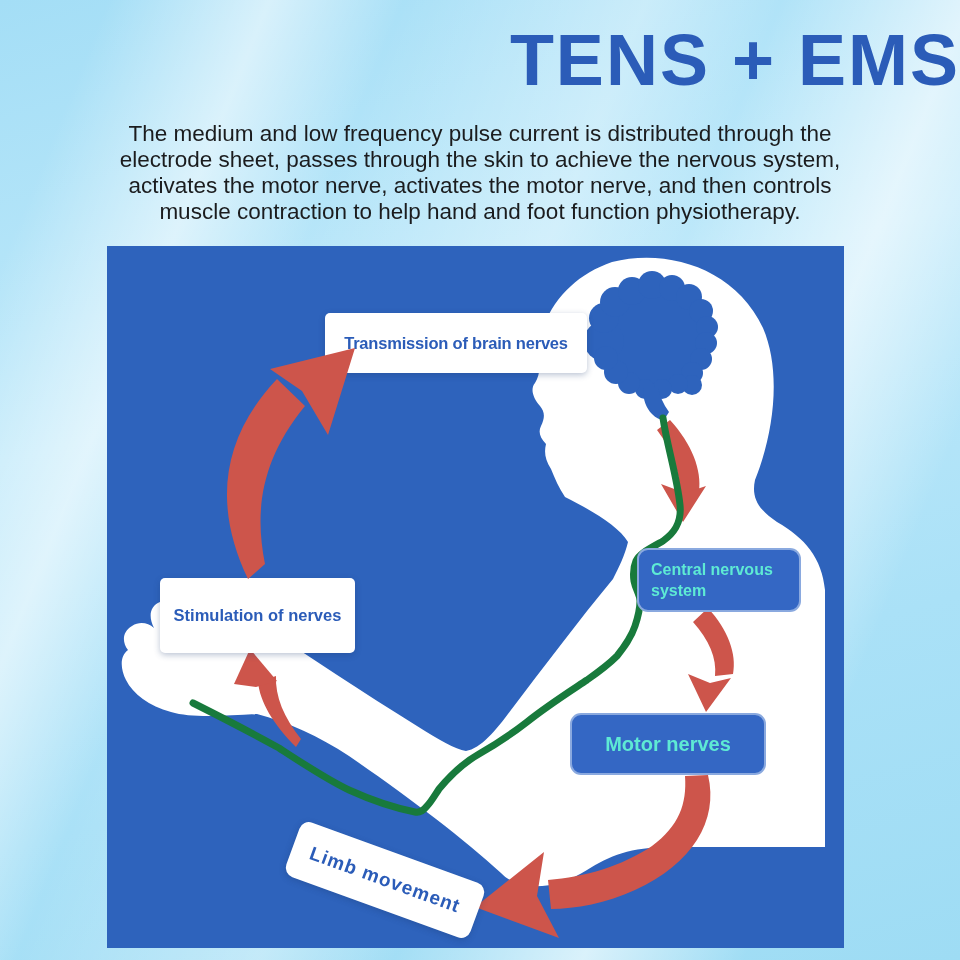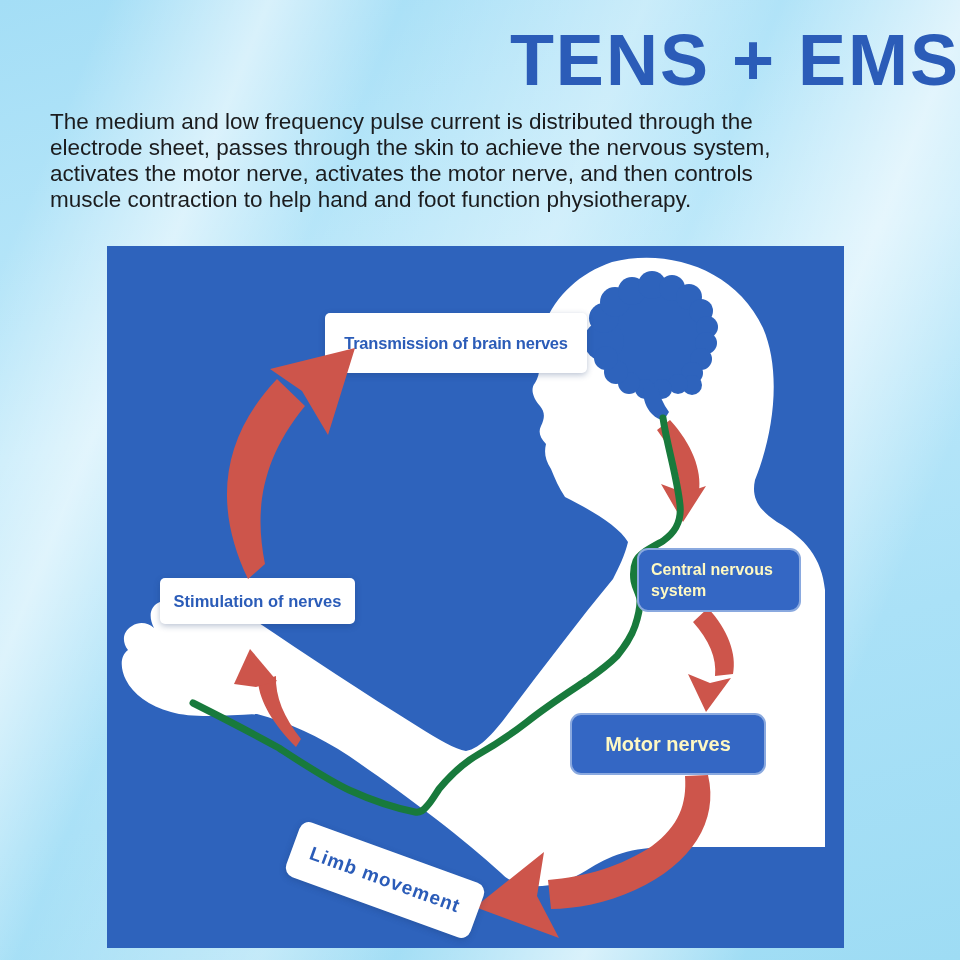--- a/index.html
+++ b/index.html
@@ -12,44 +12,44 @@
         rgba(255,255,255,.35) 48%, rgba(255,255,255,0) 58%,
         rgba(255,255,255,.6) 72%, rgba(255,255,255,0) 84%),
       linear-gradient(165deg, #a4def6 0%, #bfe9fa 38%, #aae1f7 70%, #9edcf4 100%);
   }
   .title {
     position:absolute; top:24px; left:0; right:0; margin:0;
     text-align:right; font-size:72px; font-weight:700; letter-spacing:2px;
     color:#2b5cb8; line-height:1;
   }
   .desc {
-    position:absolute; top:109px; left:50px; right:50px; margin:0;
-    font-size:22.5px; line-height:26px; color:#1b1c1e;
+    position:absolute; top:109px; left:50px; right:50px; margin:12px;
+    text-align:center; font-size:22.5px; line-height:26px; color:#1b1c1e;
     white-space:pre-line;
   }
   .panel {
     position:absolute; left:107px; top:246px; width:737px; height:702px;
     background:#2e63bc;
   }
   svg.scene { position:absolute; left:0; top:0; z-index:1; }
   svg.overlay { position:absolute; left:0; top:0; z-index:5; pointer-events:none; }
   .lbl {
     position:absolute; z-index:3; display:flex; align-items:center; justify-content:center;
     font-weight:700; box-sizing:border-box; text-align:center;
   }
   .lbl.white {
     background:#ffffff; color:#2b5cb8; border-radius:5px;
     box-shadow:0 2px 6px rgba(25,55,110,.30);
   }
   .lbl.blue {
-    background:#3467c4; color:#fef9c3; border-radius:11px;
+    background:#3467c4; color:#5eead4; border-radius:11px;
     border:2px solid rgba(210,224,246,.55);
   }
   #lbl-transmission { left:218px; top:67px;  width:262px; height:60px; font-size:16.5px; letter-spacing:-.2px; }
-  #lbl-stimulation  { left:53px;  top:332px; width:195px; height:46px; font-size:16.5px; }
+  #lbl-stimulation  { left:53px;  top:332px; width:195px; height:75px; font-size:16.5px; }
   #lbl-cns          { left:530px; top:302px; width:164px; height:64px; font-size:16px;
                       justify-content:flex-start; padding-left:12px; line-height:21px; text-align:left; }
   #lbl-motor        { left:463px; top:467px; width:196px; height:62px; font-size:20px; }
   #lbl-limb         { left:180px; top:605px; width:196px; height:58px; font-size:19px;
                       letter-spacing:1px; transform:rotate(20deg); border-radius:10px; }
 </style>
 </head>
 <body>
 
 <div class="page">

